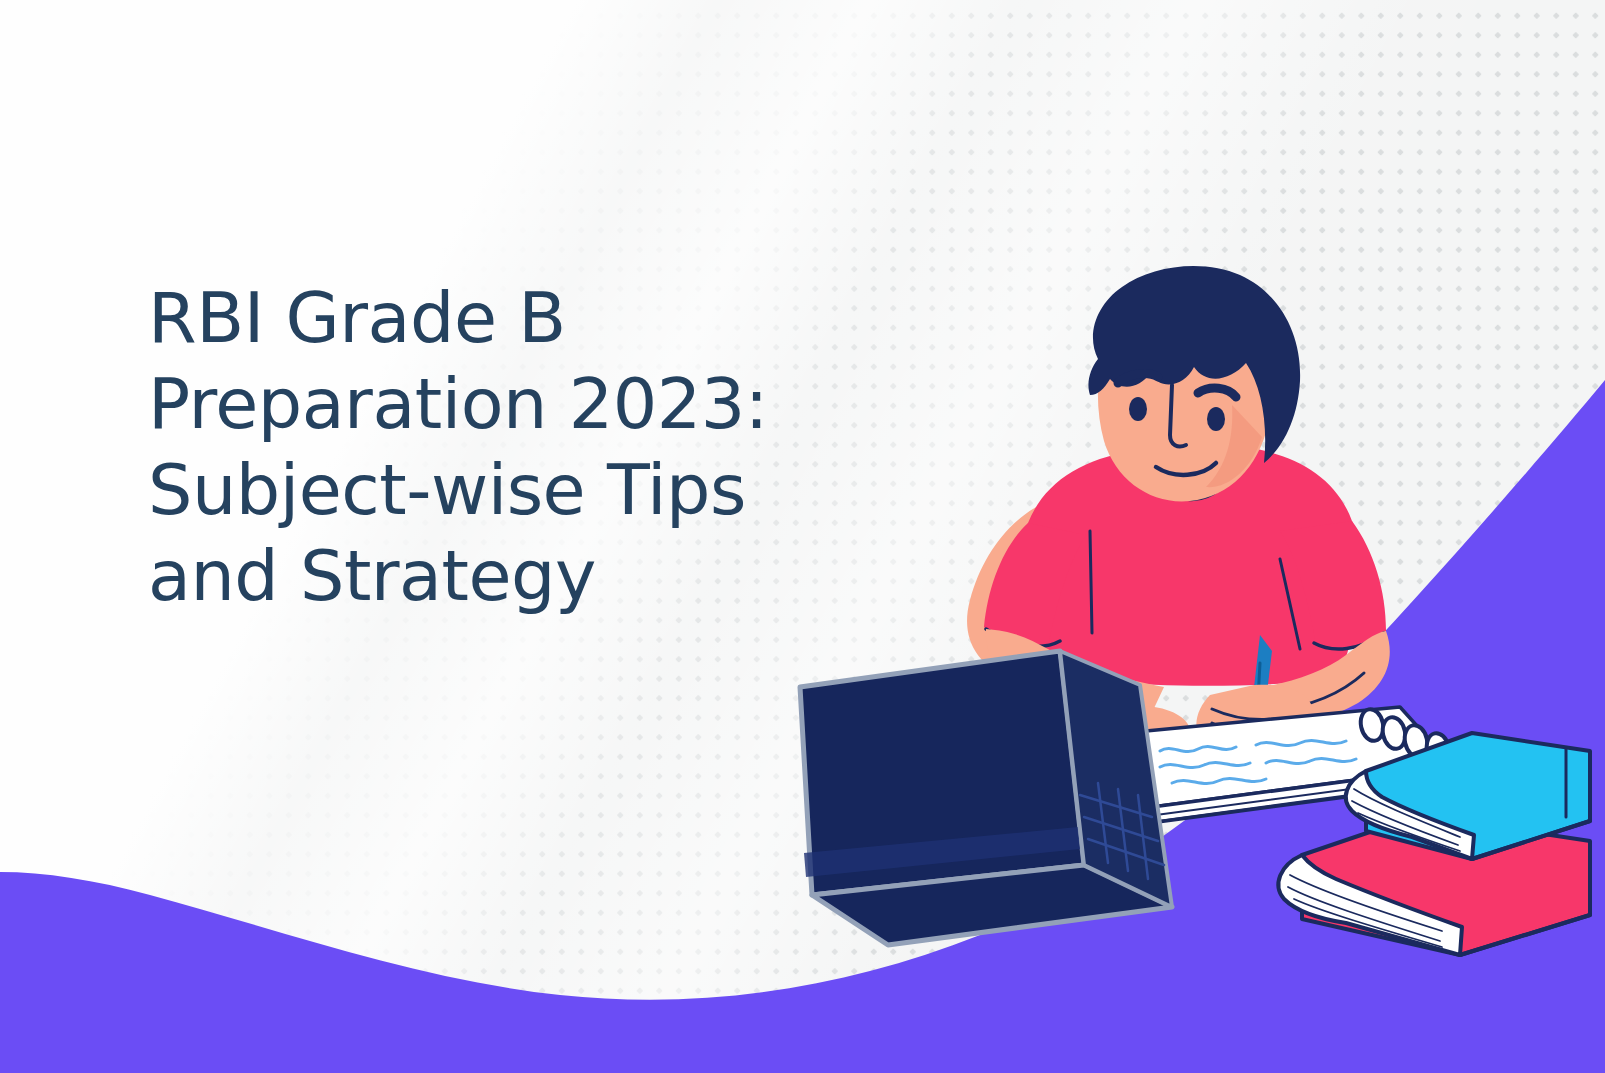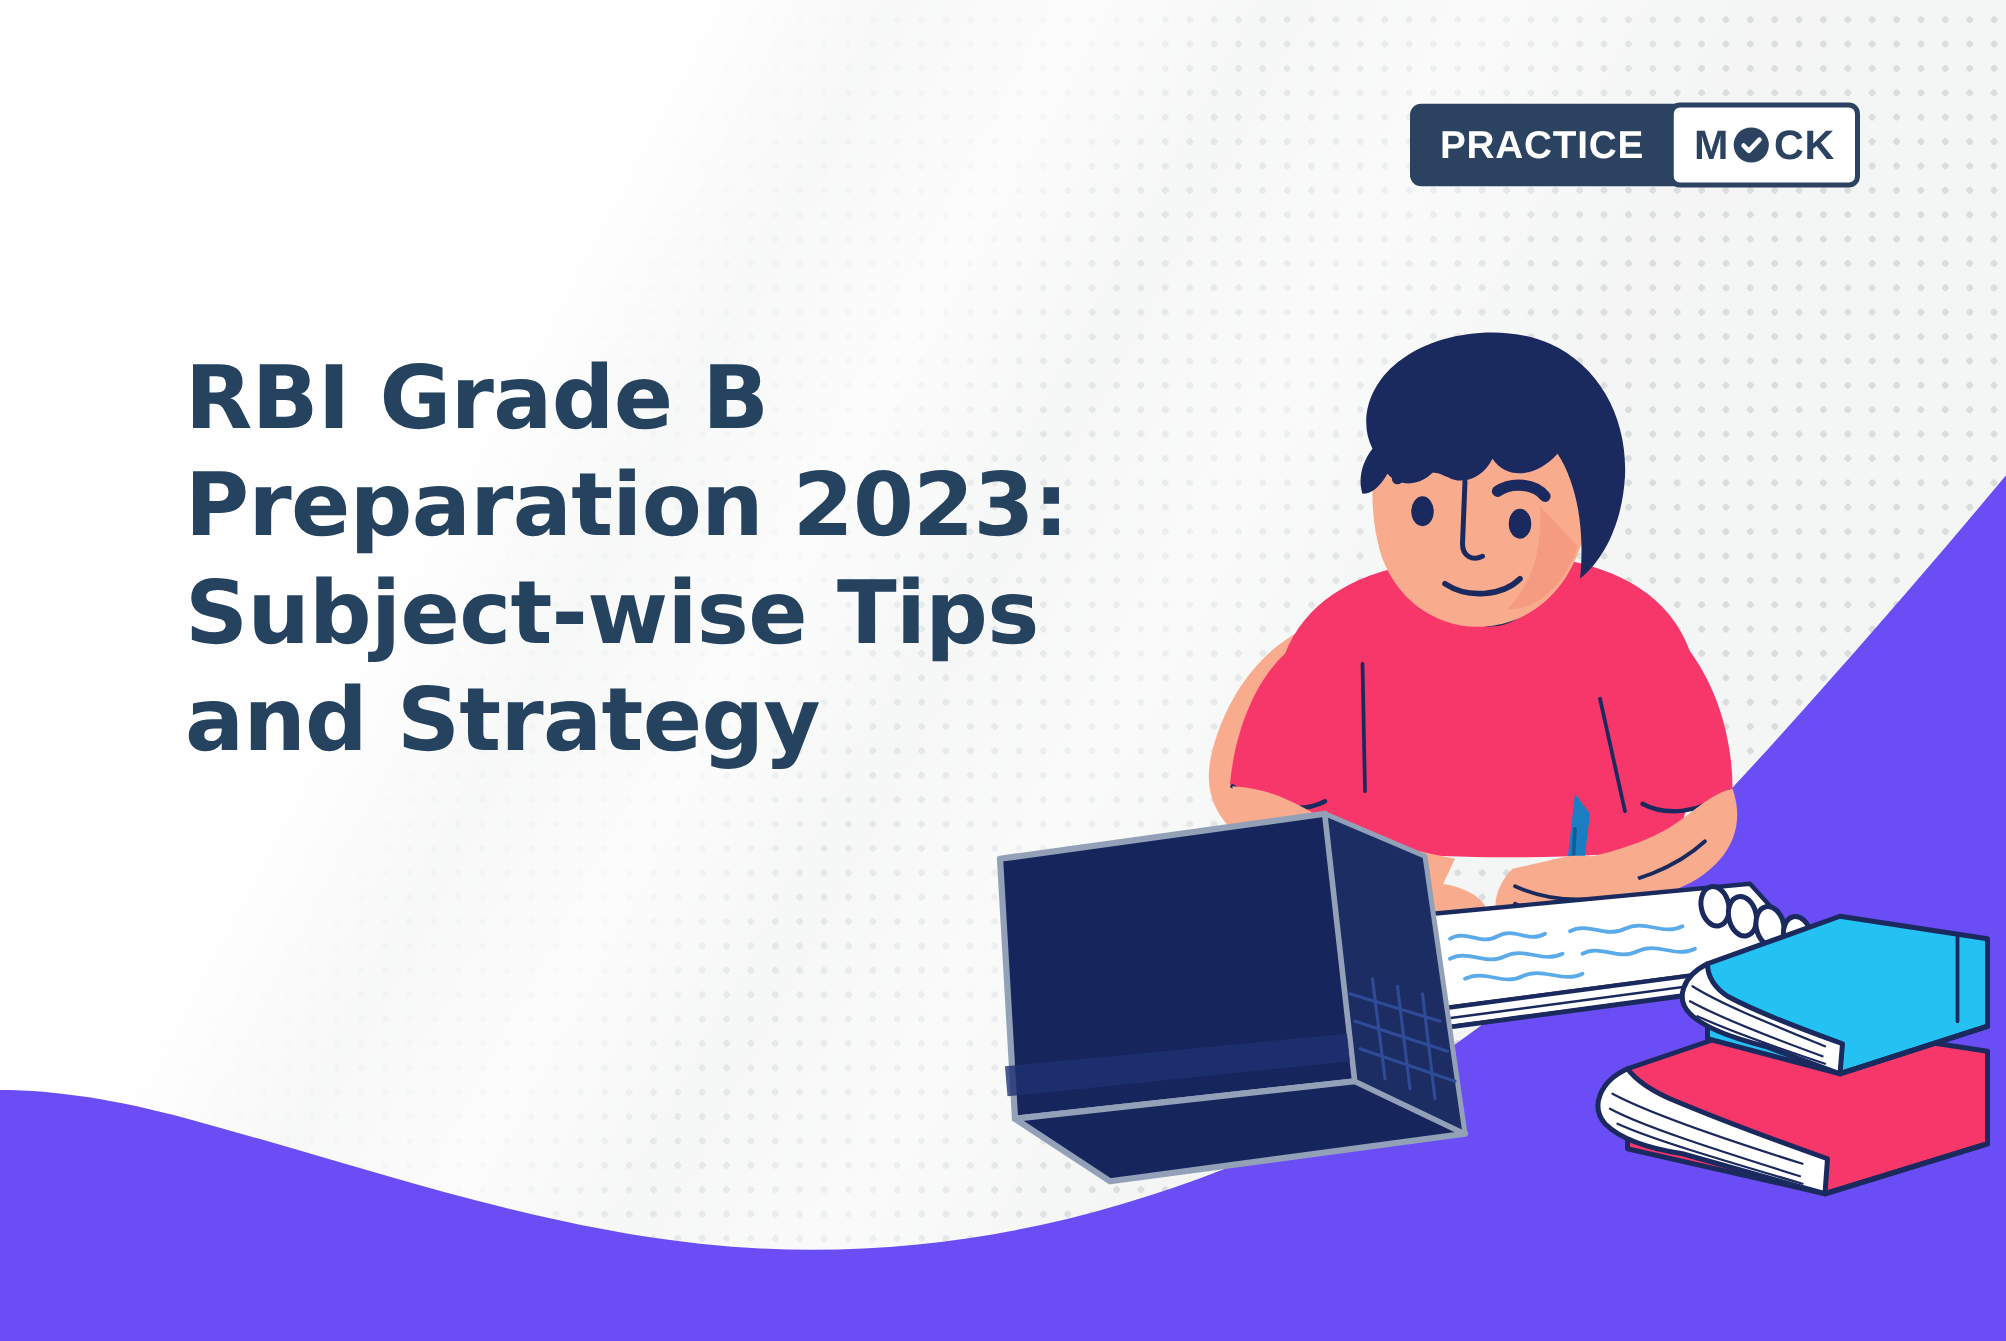--- a/index.html
+++ b/index.html
@@ -112,21 +112,21 @@
 
   
   .headline {
     position: absolute;
     left: 148px;
     top: 228px;
     width: 760px;
     color: #25425f;
     font-size: 70px;
     line-height: 1.23;
-    font-weight: 700;
+    font-weight: 400;
     letter-spacing: -0.5px;
     font-family: "DejaVu Sans", sans-serif;
     white-space: pre-line;
   }
 
   
   .illustration {
     position: absolute;
     left: 760px;
     top: 255px;
@@ -343,27 +343,14 @@
 
       </g>
     </svg>
   </div>
 
   <h1 class="headline">RBI Grade B
 Preparation 2023:
 Subject-wise Tips
 and Strategy</h1>
 
-  <div class="logo">
-    <span class="logo-practice">PRACTICE</span>
-    <span class="logo-mock">
-      <span>M</span>
-      <span class="logo-check">
-        <svg viewBox="0 0 32 32" xmlns="http://www.w3.org/2000/svg">
-          <circle cx="16" cy="16" r="15" fill="#2b4260"></circle>
-          <path d="M9.5 16.5 L14 21 L23 11.5" fill="none" stroke="#ffffff" stroke-width="4" stroke-linecap="round" stroke-linejoin="round"></path>
-        </svg>
-      </span>
-      <span>CK</span>
-    </span>
-  </div>
 
 </div>
 
 </body></html>

